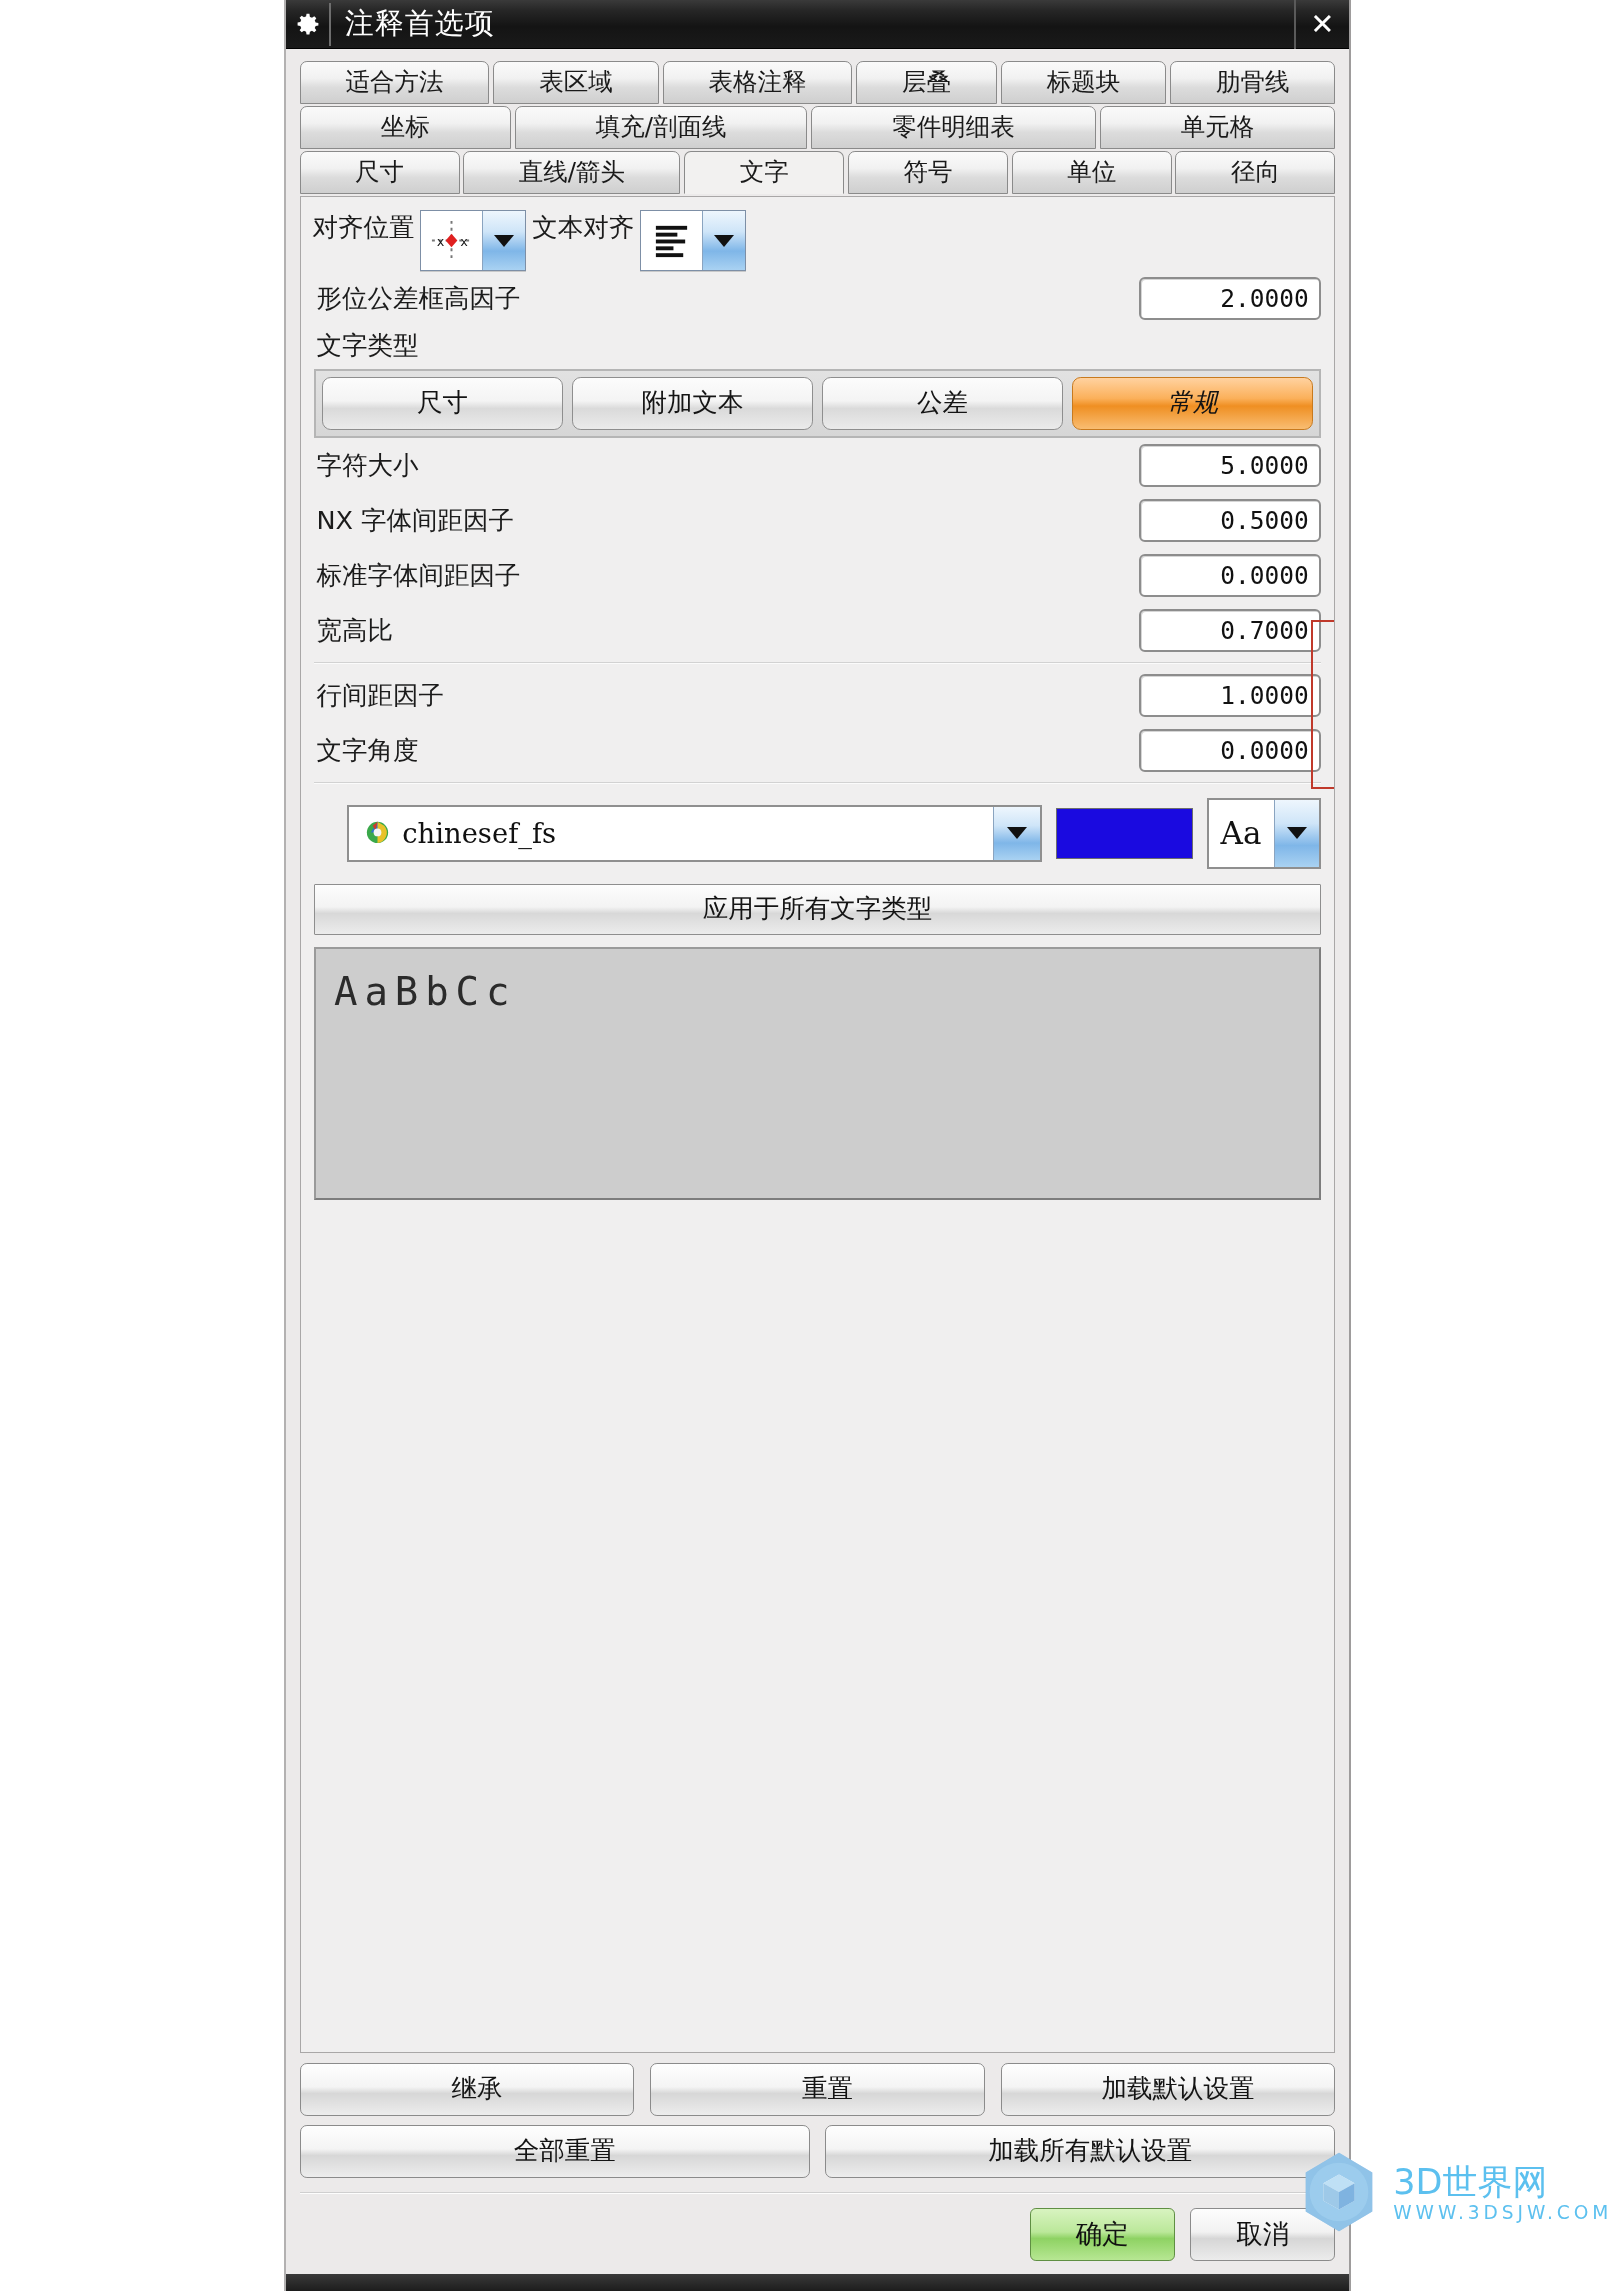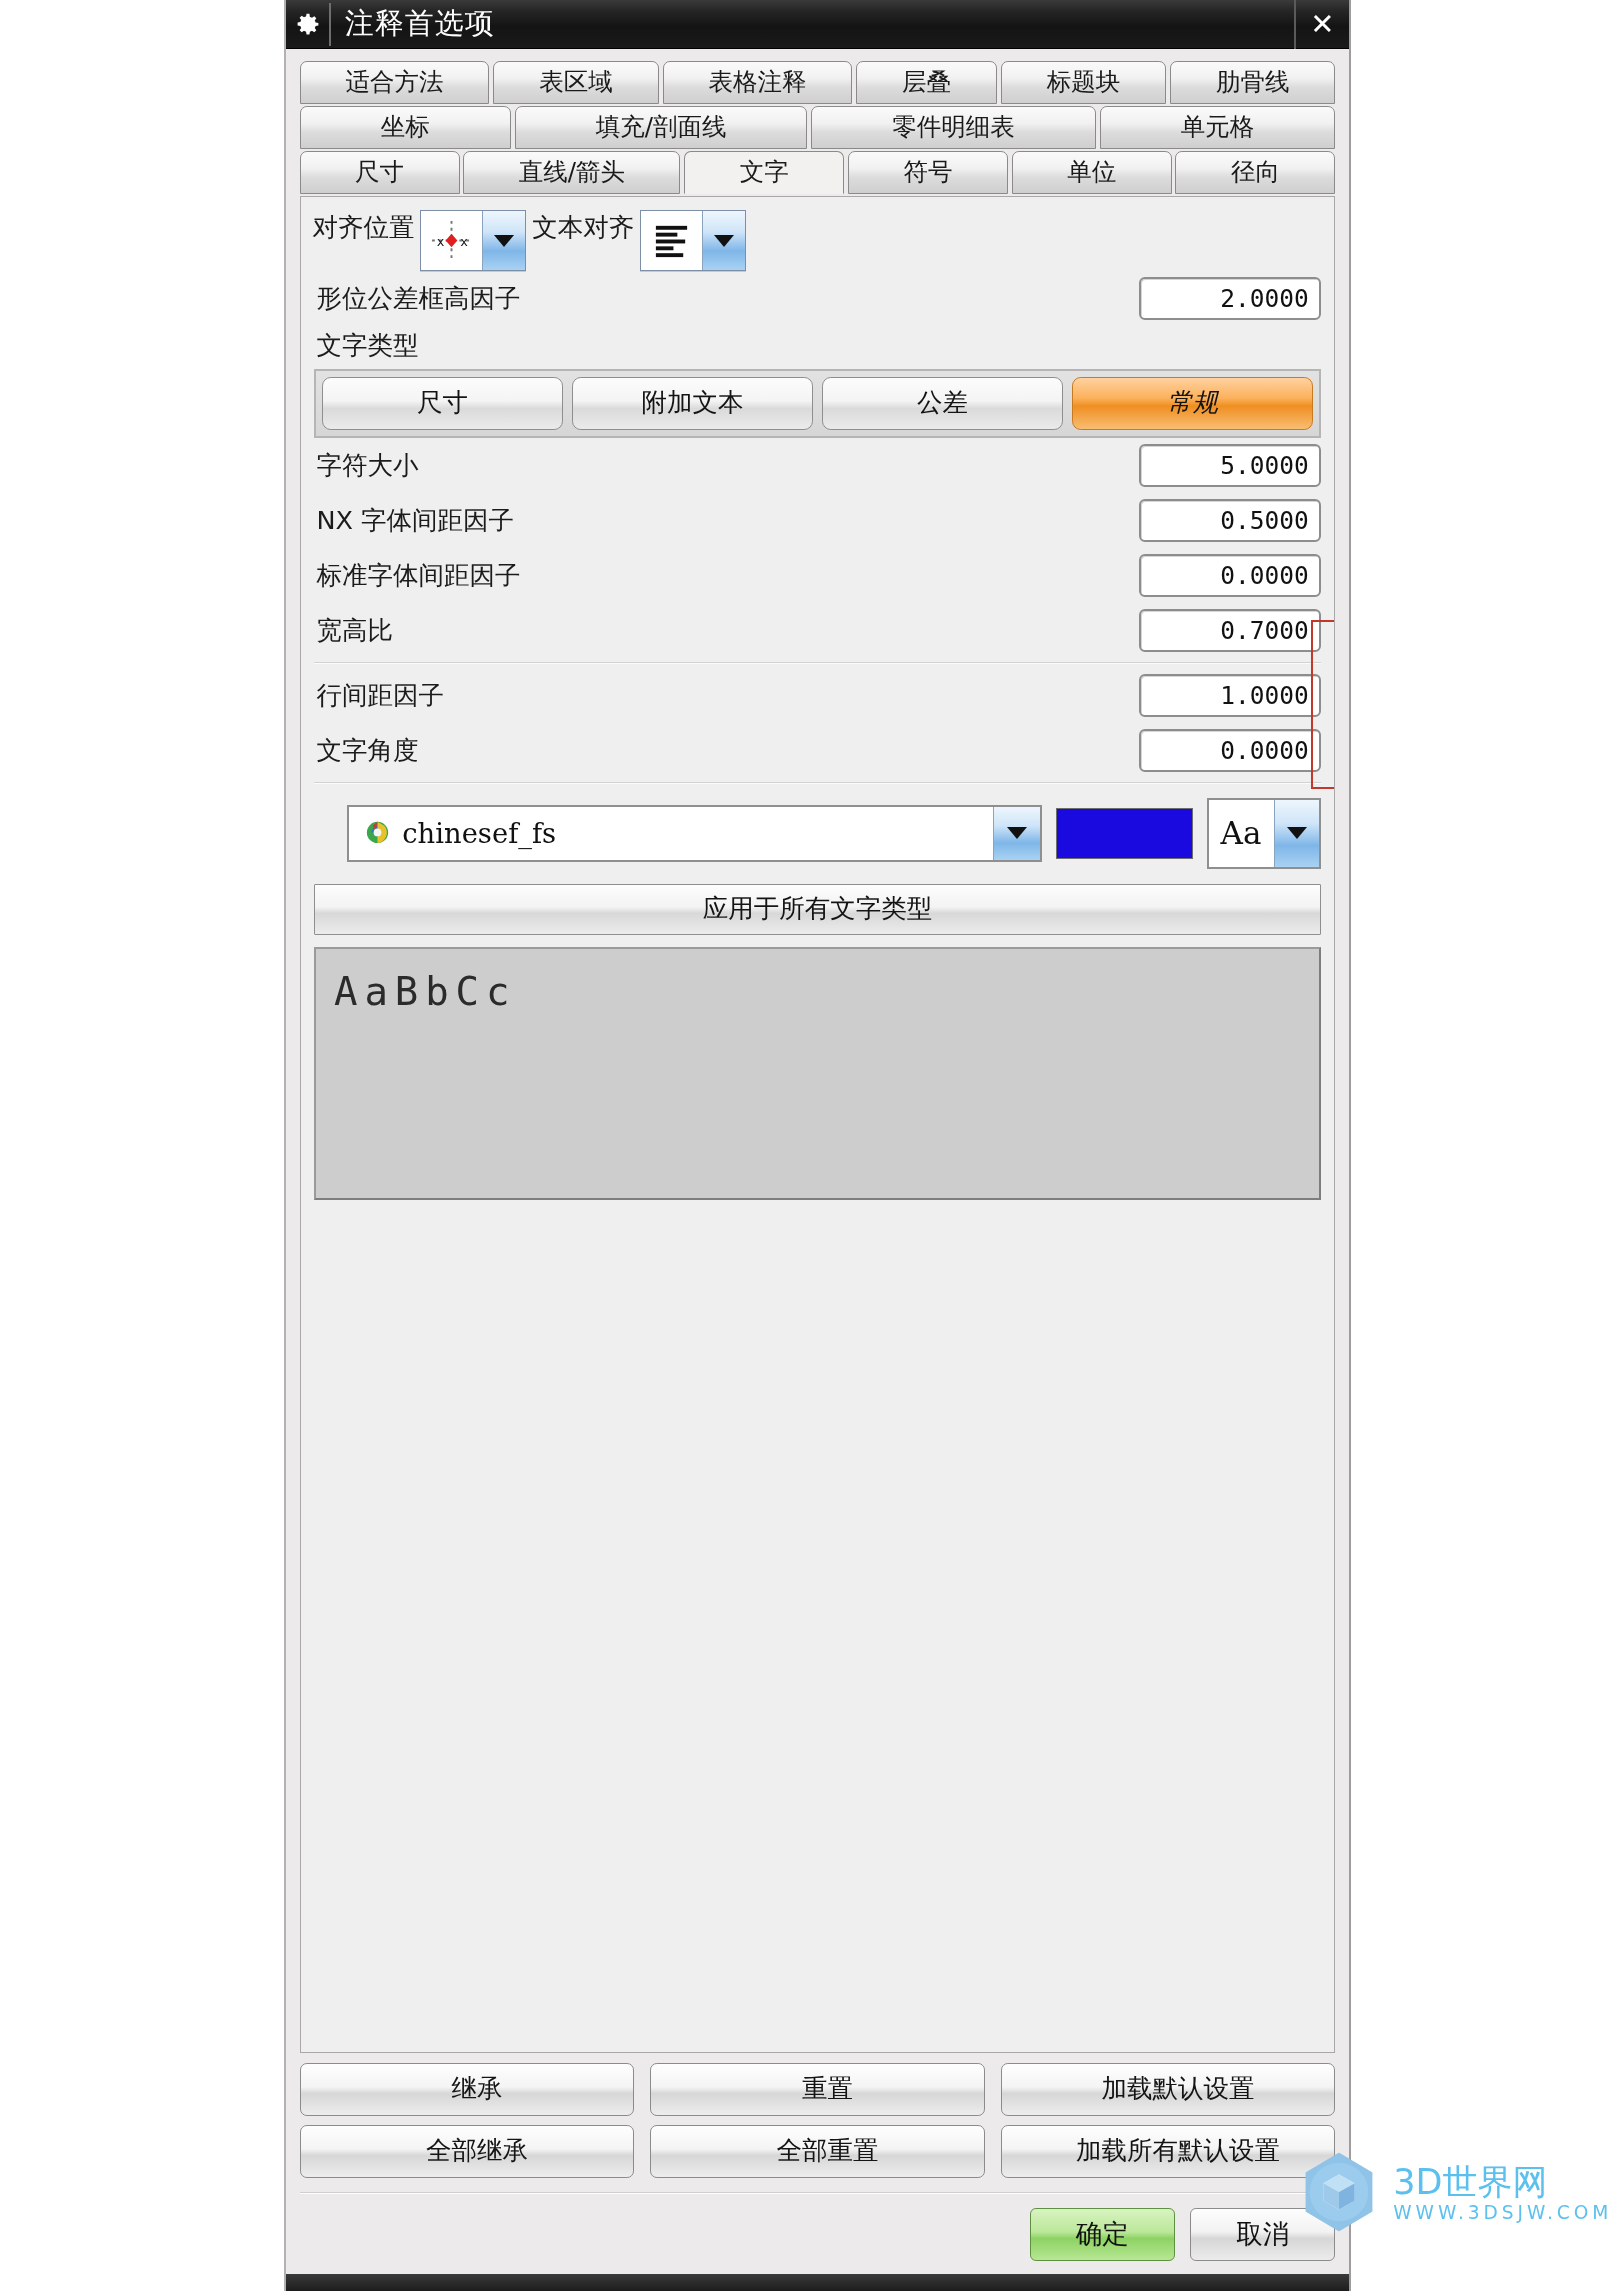--- a/index.html
+++ b/index.html
@@ -468,21 +468,20 @@
       <div class="annot-rect" style="border-color: rgb(192, 57, 43);"></div>
     </div>
 
     <div class="btnarea">
       <div class="btnrow">
         <div class="gbtn">继承</div>
         <div class="gbtn">重置</div>
         <div class="gbtn">加载默认设置</div>
       </div>
       <div class="btnrow">
-        <div class="gbtn">全部继承</div>
         <div class="gbtn">全部重置</div>
         <div class="gbtn">加载所有默认设置</div>
       </div>
     </div>
     <div class="footsep"></div>
 
     <div class="okrow">
       <div class="okbtn">确定</div>
       <div class="cancelbtn">取消</div>
     </div>

